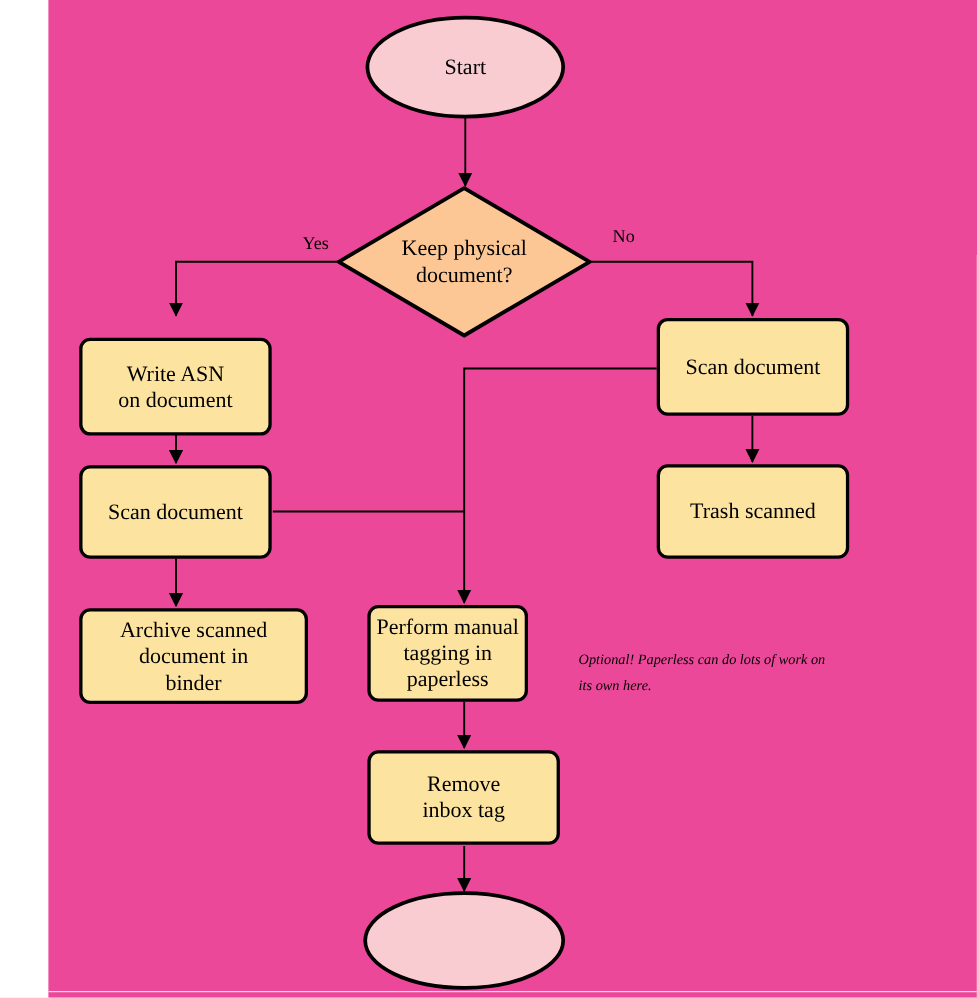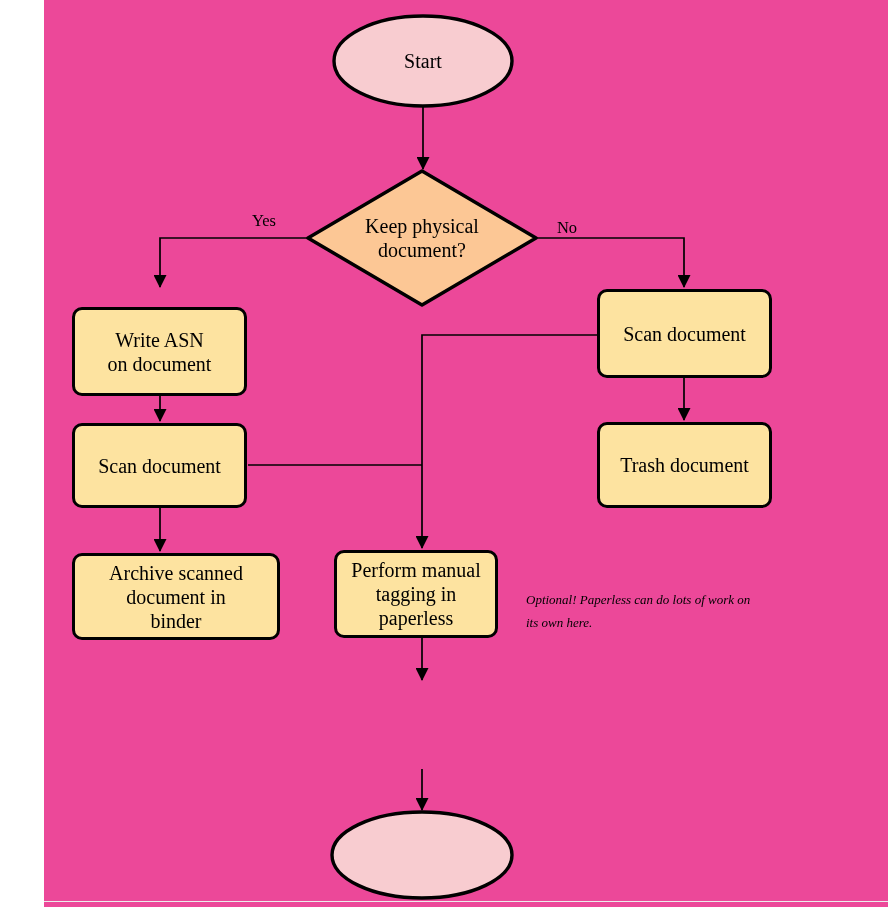--- a/index.html
+++ b/index.html
@@ -105,22 +105,22 @@
   <div class="shape-label" style="left:290px; top:16px; width:178px; height:90px;">
     <div class="node-label">Start</div>
   </div>
 
   <div class="shape-label" style="left:285px; top:171px; width:186px; height:134px;align-items:center;">
     <div class="node-label">Keep physical
 document?</div>
   </div>
 
 
-  <div class="edge-label" style="left:195px; top:211px; width:50px;">Yes</div>
-  <div class="edge-label" style="left:498px; top:218px; width:50px;">No</div>
+  <div class="edge-label" style="left:218px; top:211px; width:50px;">Yes</div>
+  <div class="edge-label" style="left:498px; top:205px; width:50px;">No</div>
 
   <div class="node-box" style="left:28px; top:307px; width:175px; height:89px;">
     <div class="node-label">Write ASN
 on document</div>
   </div>
 
   <div class="node-box" style="left:28px; top:423px; width:175px; height:85px;">
     <div class="node-label">Scan document</div>
   </div>
 
@@ -128,28 +128,32 @@
     <div class="node-label">Archive scanned
 document in
 binder</div>
   </div>
 
   <div class="node-box" style="left:553px; top:289px; width:175px; height:89px;">
     <div class="node-label">Scan document</div>
   </div>
 
   <div class="node-box" style="left:553px; top:422px; width:175px; height:86px;">
-    <div class="node-label">Trash document</div>
+    <div class="node-label">Trash scanned</div>
   </div>
 
-  <div class="node-box" style="left:290px; top:550px; width:164px; height:88px;">
+  <div class="node-box" style="left:290px; top:550px; width:146px; height:88px;">
     <div class="node-label">Perform manual
 tagging in
 paperless</div>
   </div>
 
+  <div class="node-box" style="left:290px; top:682px; width:175px; height:86px;">
+    <div class="node-label">Remove
+inbox tag</div>
+  </div>
 
   <div class="annotation">Optional! Paperless can do lots of work on
 its own here.</div>
 
   <div class="footer-line"></div>
 
 </div>
 
 </body></html>

